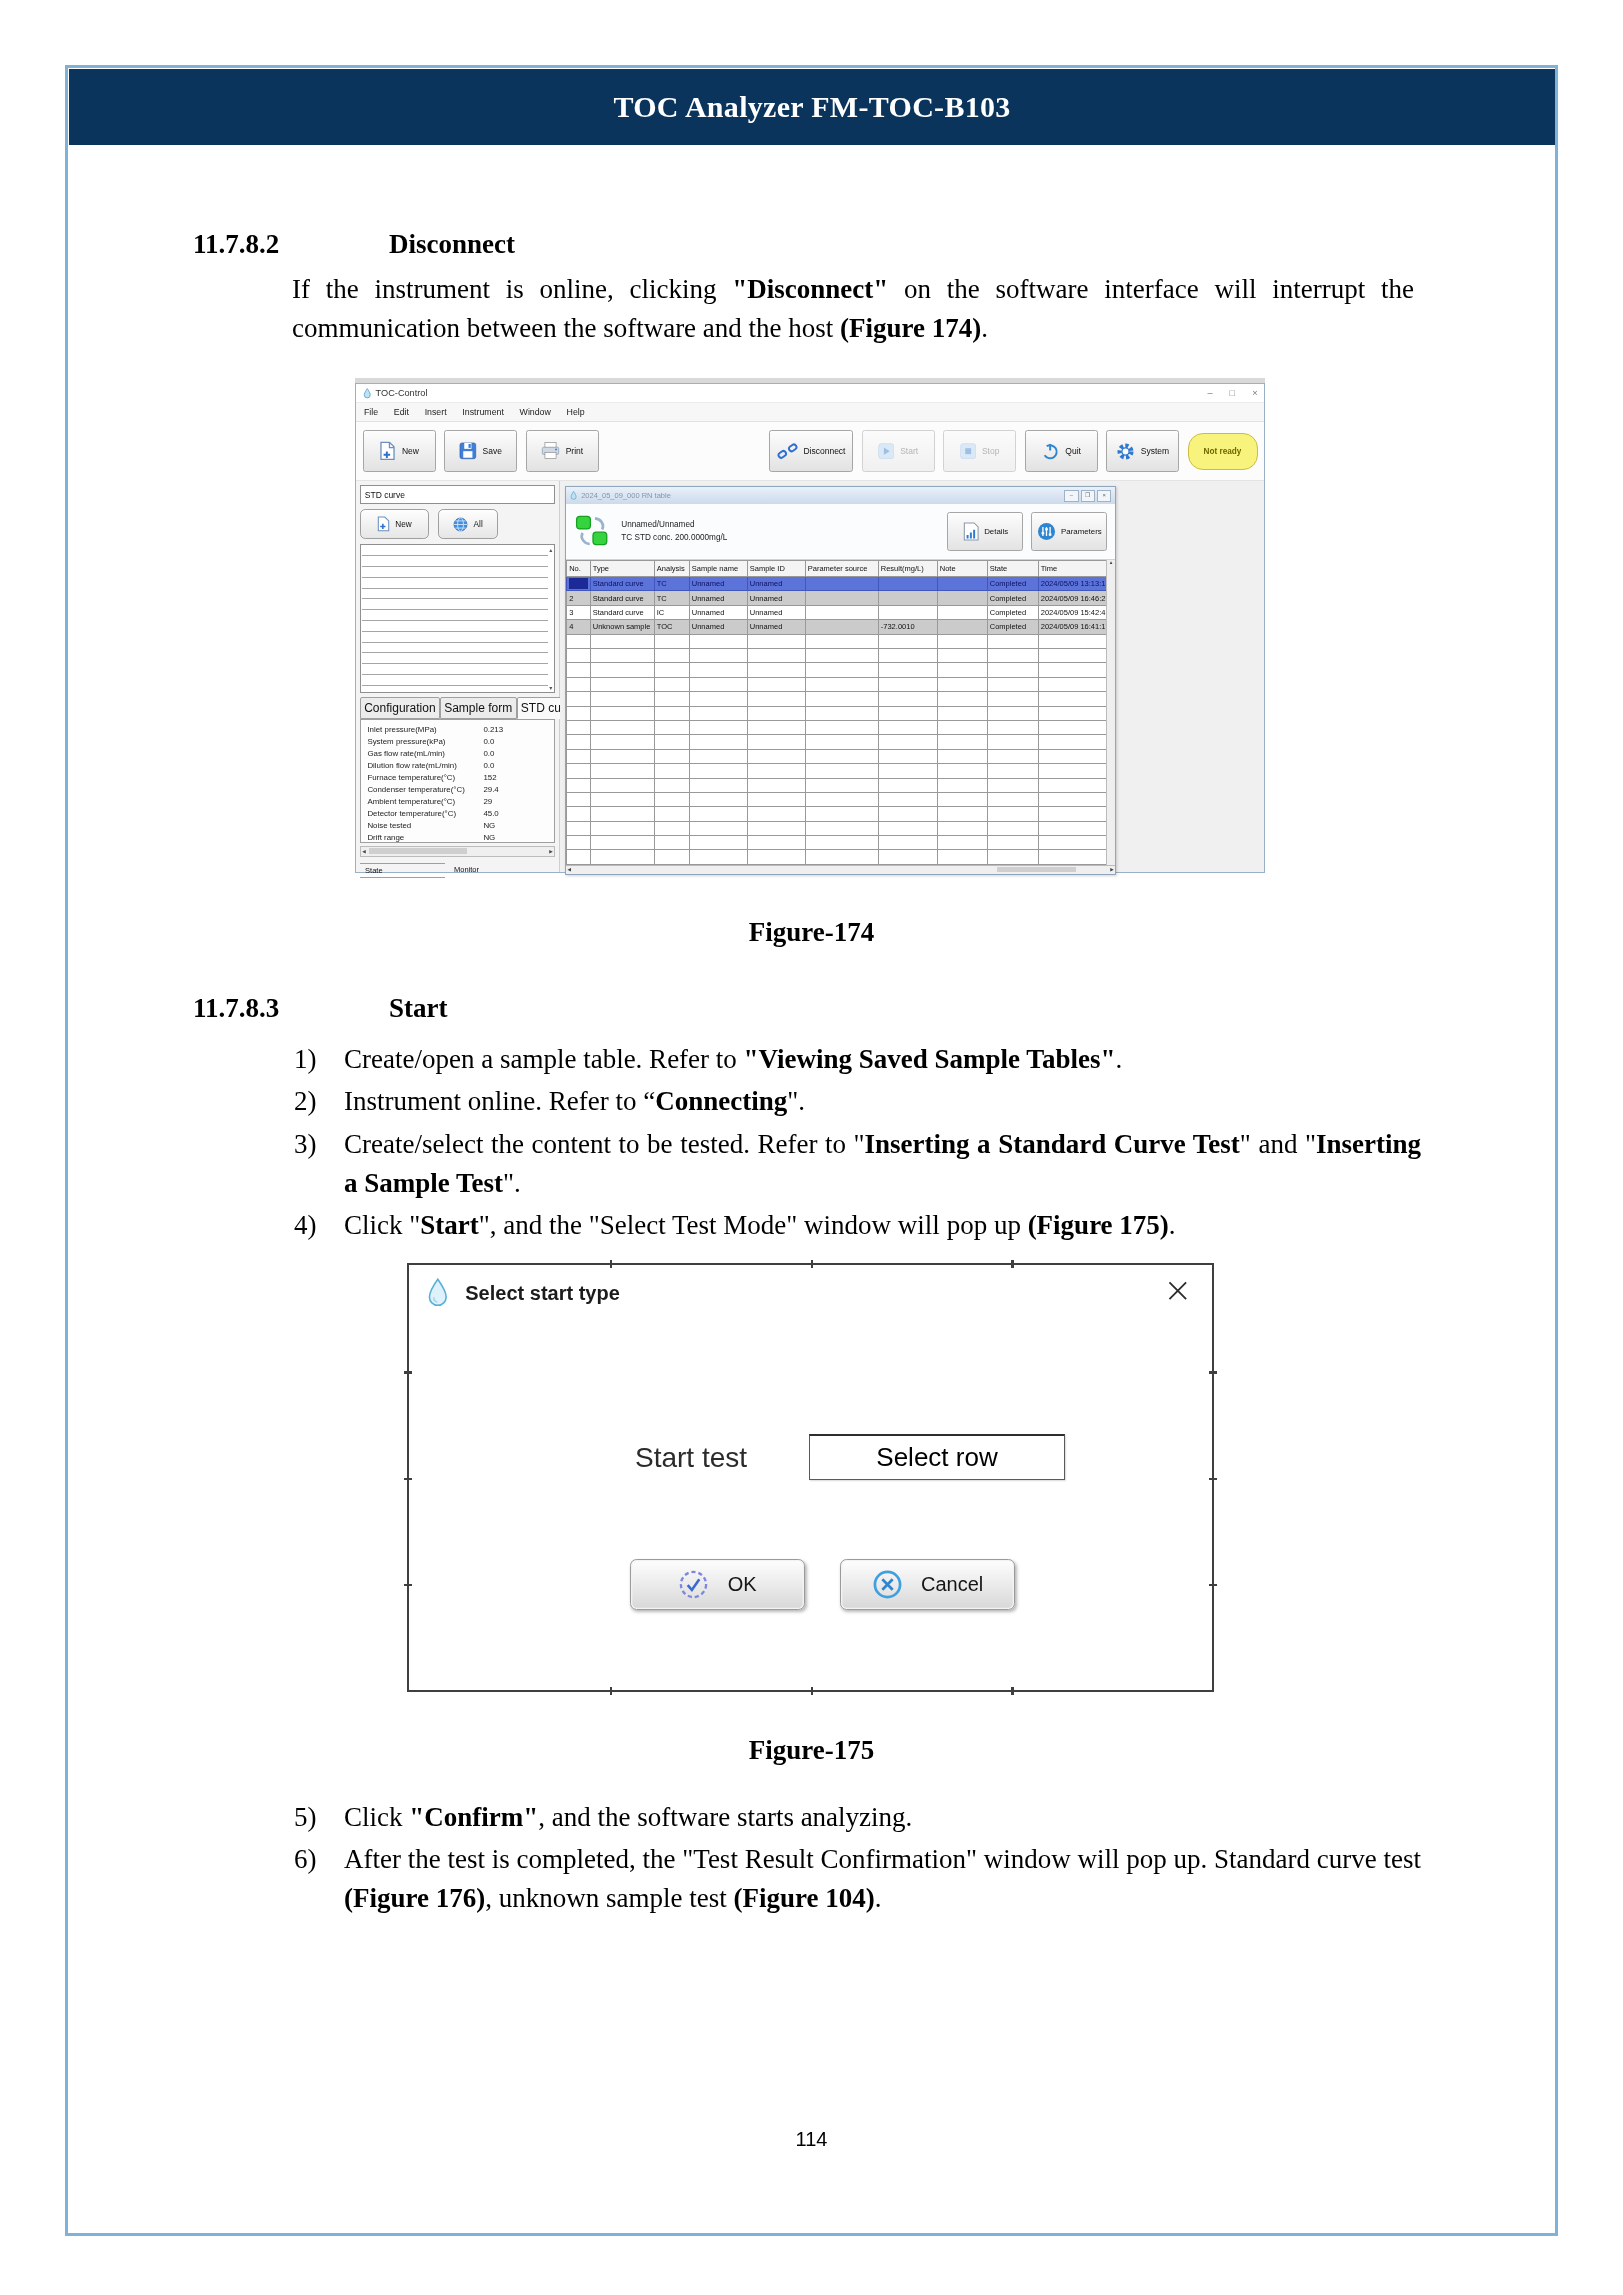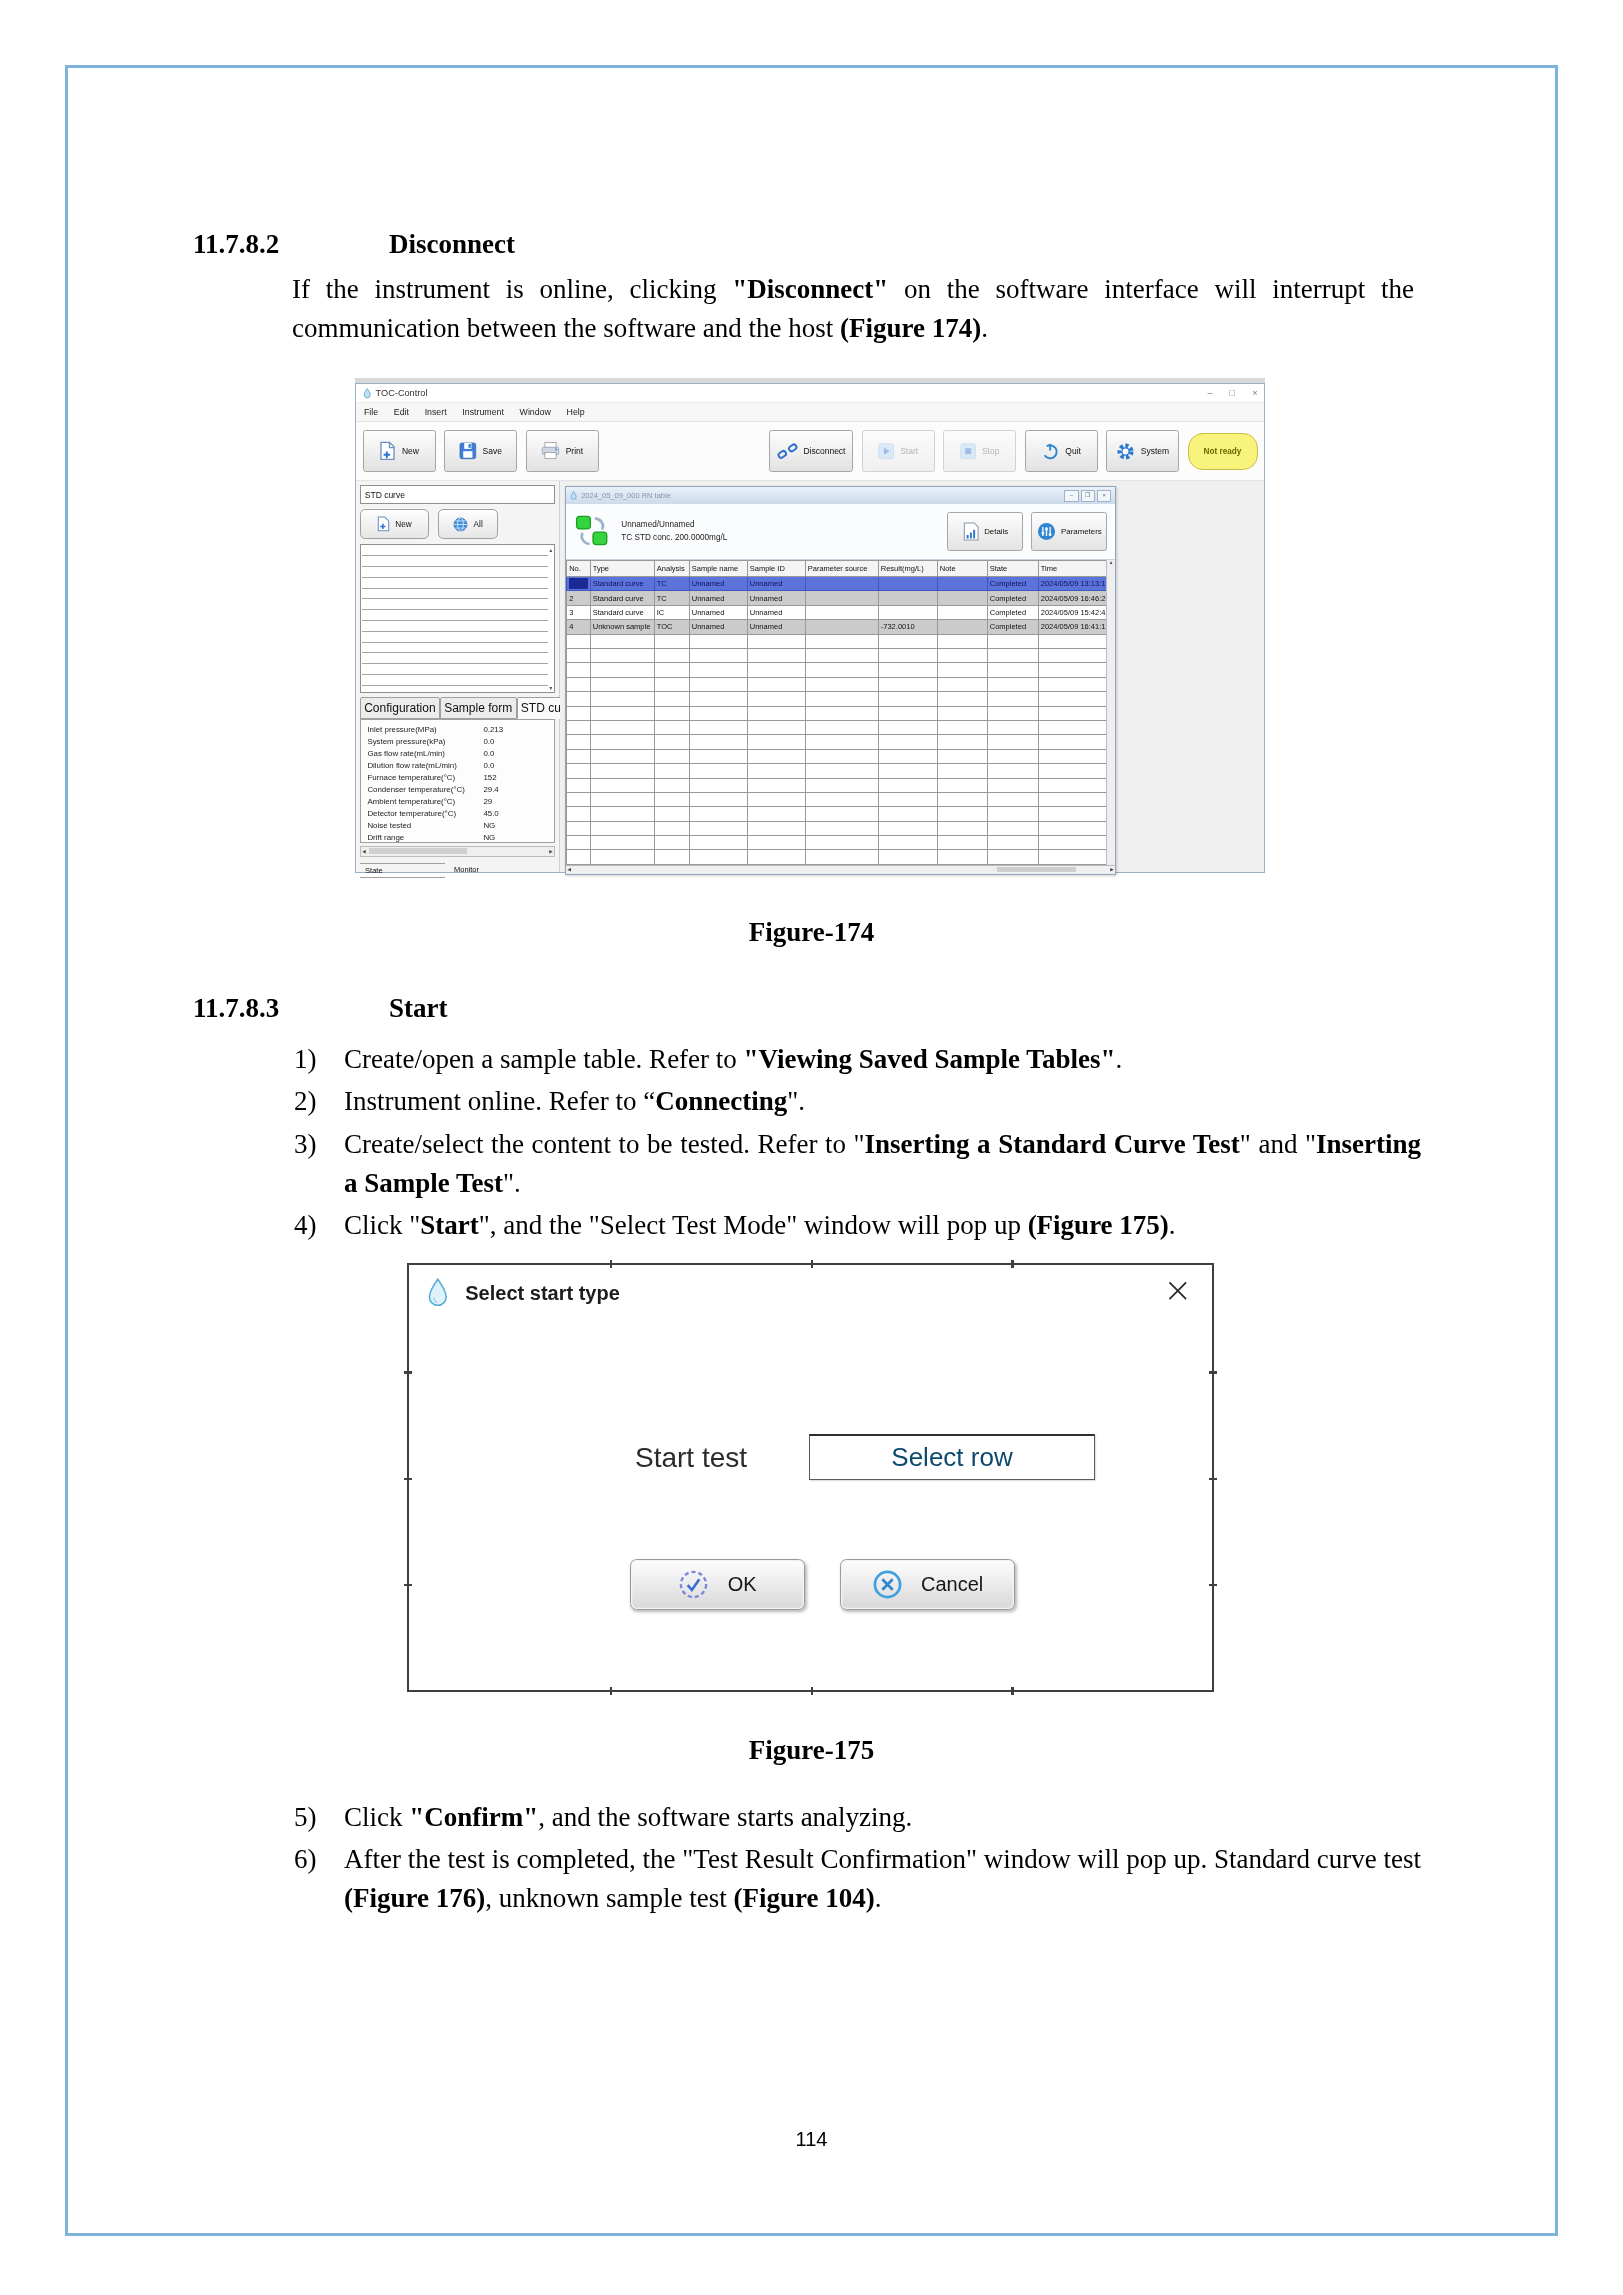--- a/index.html
+++ b/index.html
@@ -72,28 +72,31 @@
   .hscroll2 .la{position:absolute;left:1.3px;top:1.3px;} .hscroll2 .ra{position:absolute;right:1.3px;top:1.3px;}
   .h2thumb{position:absolute;right:39px;top:0.7px;width:79px;height:5.9px;background:#cfcfcf;}
 
   
   .fig175{position:absolute;left:407px;top:1263px;width:807px;height:429px;background:#fff;border:2px solid #3f3f3f;font-family:"Liberation Sans",sans-serif;box-sizing:border-box;}
   .tick{position:absolute;background:#3f3f3f;}
   .d2title{position:absolute;left:17px;top:13px;display:flex;align-items:center;gap:15.7px;}
   .d2title .tt{font-size:20px;font-weight:600;color:#1c1c1c;}
   .d2close{position:absolute;right:22px;top:14.4px;width:23.6px;height:23.6px;}
   .d2label{position:absolute;left:226px;top:177px;font-size:28px;color:#2b2b2b;}
-  .d2combo{position:absolute;left:400px;top:169px;width:286px;height:46px;border:1.3px solid #5a5a5a;border-top:2.6px solid #2e2e2e;display:flex;align-items:center;justify-content:center;font-size:26px;color:#0c4a6e;background:#fff;box-shadow:0.7px 0.7px 1.3px rgba(0,0,0,.15);box-sizing:border-box;}
+  .d2combo{position:absolute;left:400px;top:169px;width:256px;height:46px;border:1.3px solid #5a5a5a;border-top:2.6px solid #2e2e2e;display:flex;align-items:center;justify-content:center;font-size:26px;color:#000000;background:#fff;box-shadow:0.7px 0.7px 1.3px rgba(0,0,0,.15);box-sizing:border-box;}
   .d2btn{position:absolute;width:175px;height:51px;border:1.3px solid #9a9a9a;border-radius:6.5px;background:linear-gradient(#fefefe,#d8d8d8);box-shadow:1.3px 2px 3.3px rgba(0,0,0,.28),inset 0 0 0 1.3px #f3f3f3;display:flex;align-items:center;justify-content:center;gap:18.3px;font-size:20px;color:#161616;box-sizing:border-box;}
 </style>
 </head>
 <body>
 
 <div class="page">
   <div class="frame"></div>
+  <div class="band">
+    <span class="t">TOC Analyzer FM-TOC-B103</span>
+  </div>
 
   <div class="shead" style="left:193px;top:229px;">
     <span class="num">11.7.8.2</span><span>Disconnect</span>
   </div>
 
   <div class="para" style="top:270px;">
     <span>If the instrument is online, clicking </span><span class="b">"Disconnect"</span><span> on the software interface will interrupt the communication between the software and the host </span><span class="b">(Figure 174)</span><span>.</span>
   </div>
 
   <div class="fig174">

